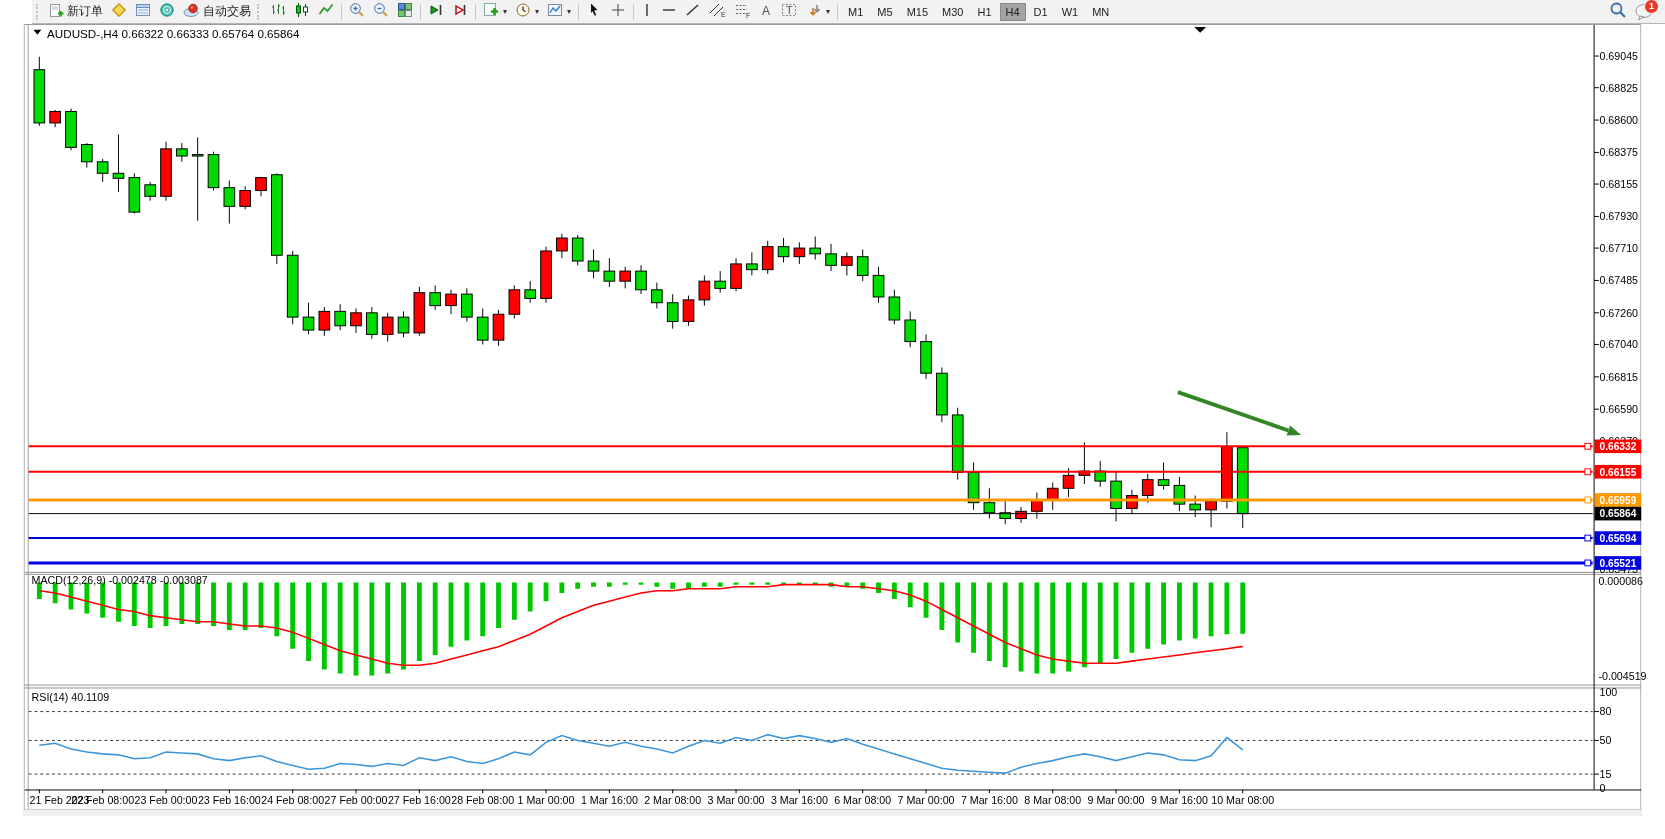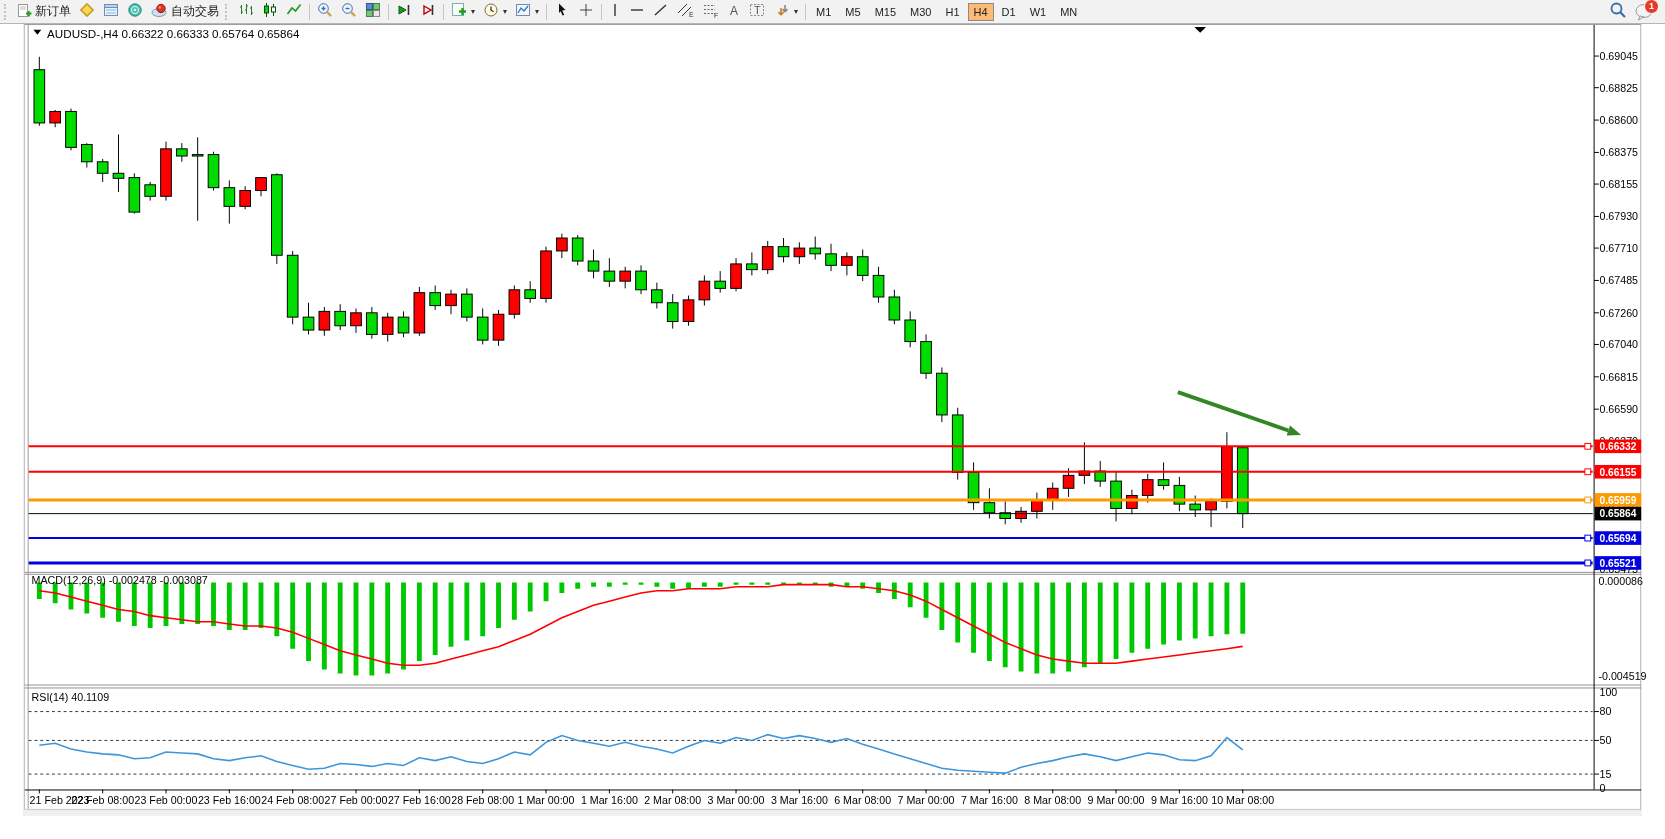--- a/index.html
+++ b/index.html
@@ -1,27 +1,27 @@
 <!DOCTYPE html>
 <html><head>
 <meta charset="utf-8">
 <style>
   html,body{margin:0;padding:0;width:1665px;height:839px;overflow:hidden;background:#fff;
     font-family:"Liberation Sans",sans-serif;}
   .toolbar{height:23px;background:#f2f2f2;border-bottom:1px solid #b5b5b5;display:flex;
-    align-items:center;padding:0 2px;white-space:nowrap;}
+    align-items:center;padding:0 2px;white-space:nowrap;margin-left:32px;}
   .grip{width:4px;height:16px;border-left:2px dotted #c2c2c2;margin:0 3px 0 2px;flex:0 0 auto;}
   .sep{width:1px;height:16px;background:#c6c6c6;margin:0 3px;flex:0 0 auto;}
   .tbtn{height:20px;min-width:20px;border:1px solid transparent;background:transparent;
     display:inline-flex;align-items:center;justify-content:center;gap:3px;font-size:12px;
     color:#222;padding:0 3px;flex:0 0 auto;cursor:default;}
   .caret{font-size:8px;color:#333;margin-left:1px;}
   .tf{font-size:11px;height:18px;padding:0 5px;border:1px solid transparent;background:none;
     color:#222;flex:0 0 auto;margin:0 1px;cursor:default;}
-  .tf.active{border:1px solid #8a8a8a;background:#fdba74;}
+  .tf.active{border:1px solid #8a8a8a;background:#a3a3a3;}
   .tb-right{margin-left:auto;display:flex;align-items:center;gap:8px;padding-right:8px;}
   .chat-wrap{position:relative;width:20px;height:18px;}
   .badge{position:absolute;top:-4px;right:-4px;min-width:13px;height:13px;border-radius:8px;
     background:#e43a2a;color:#fff;font-size:9px;font-weight:bold;display:flex;align-items:center;
     justify-content:center;border:1px solid #fff;}
   #chartwrap{position:relative;width:1665px;height:816px;}
   svg text{font-family:"Liberation Sans",sans-serif;}
 </style>
 </head>
 <body>

